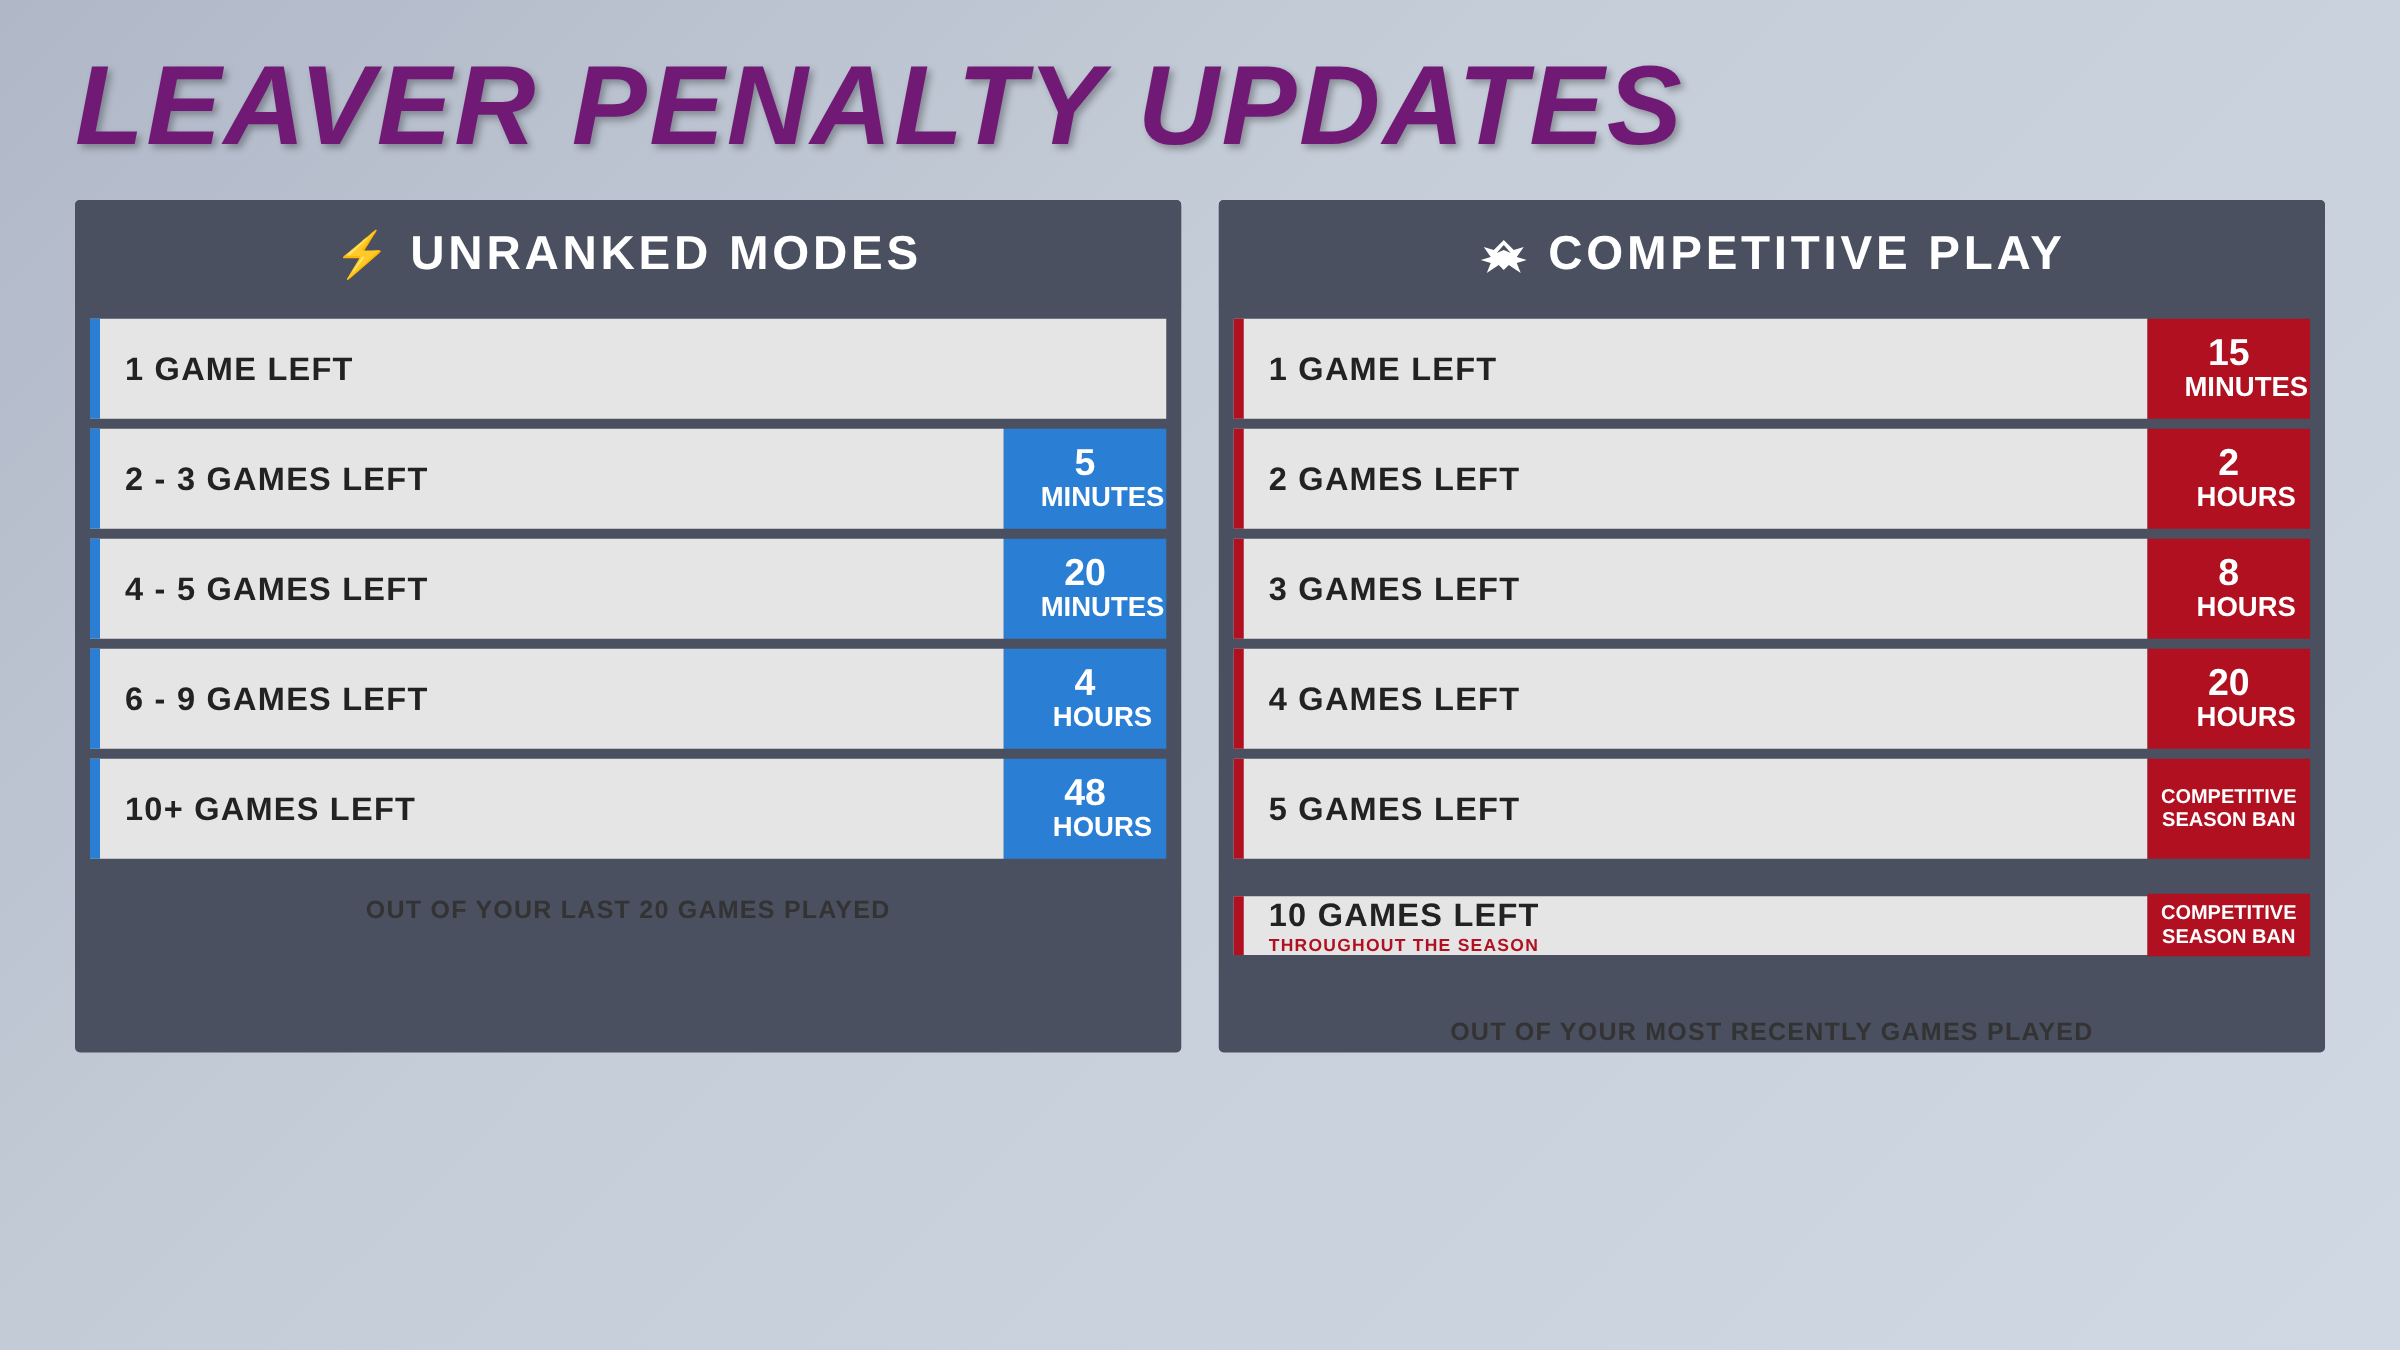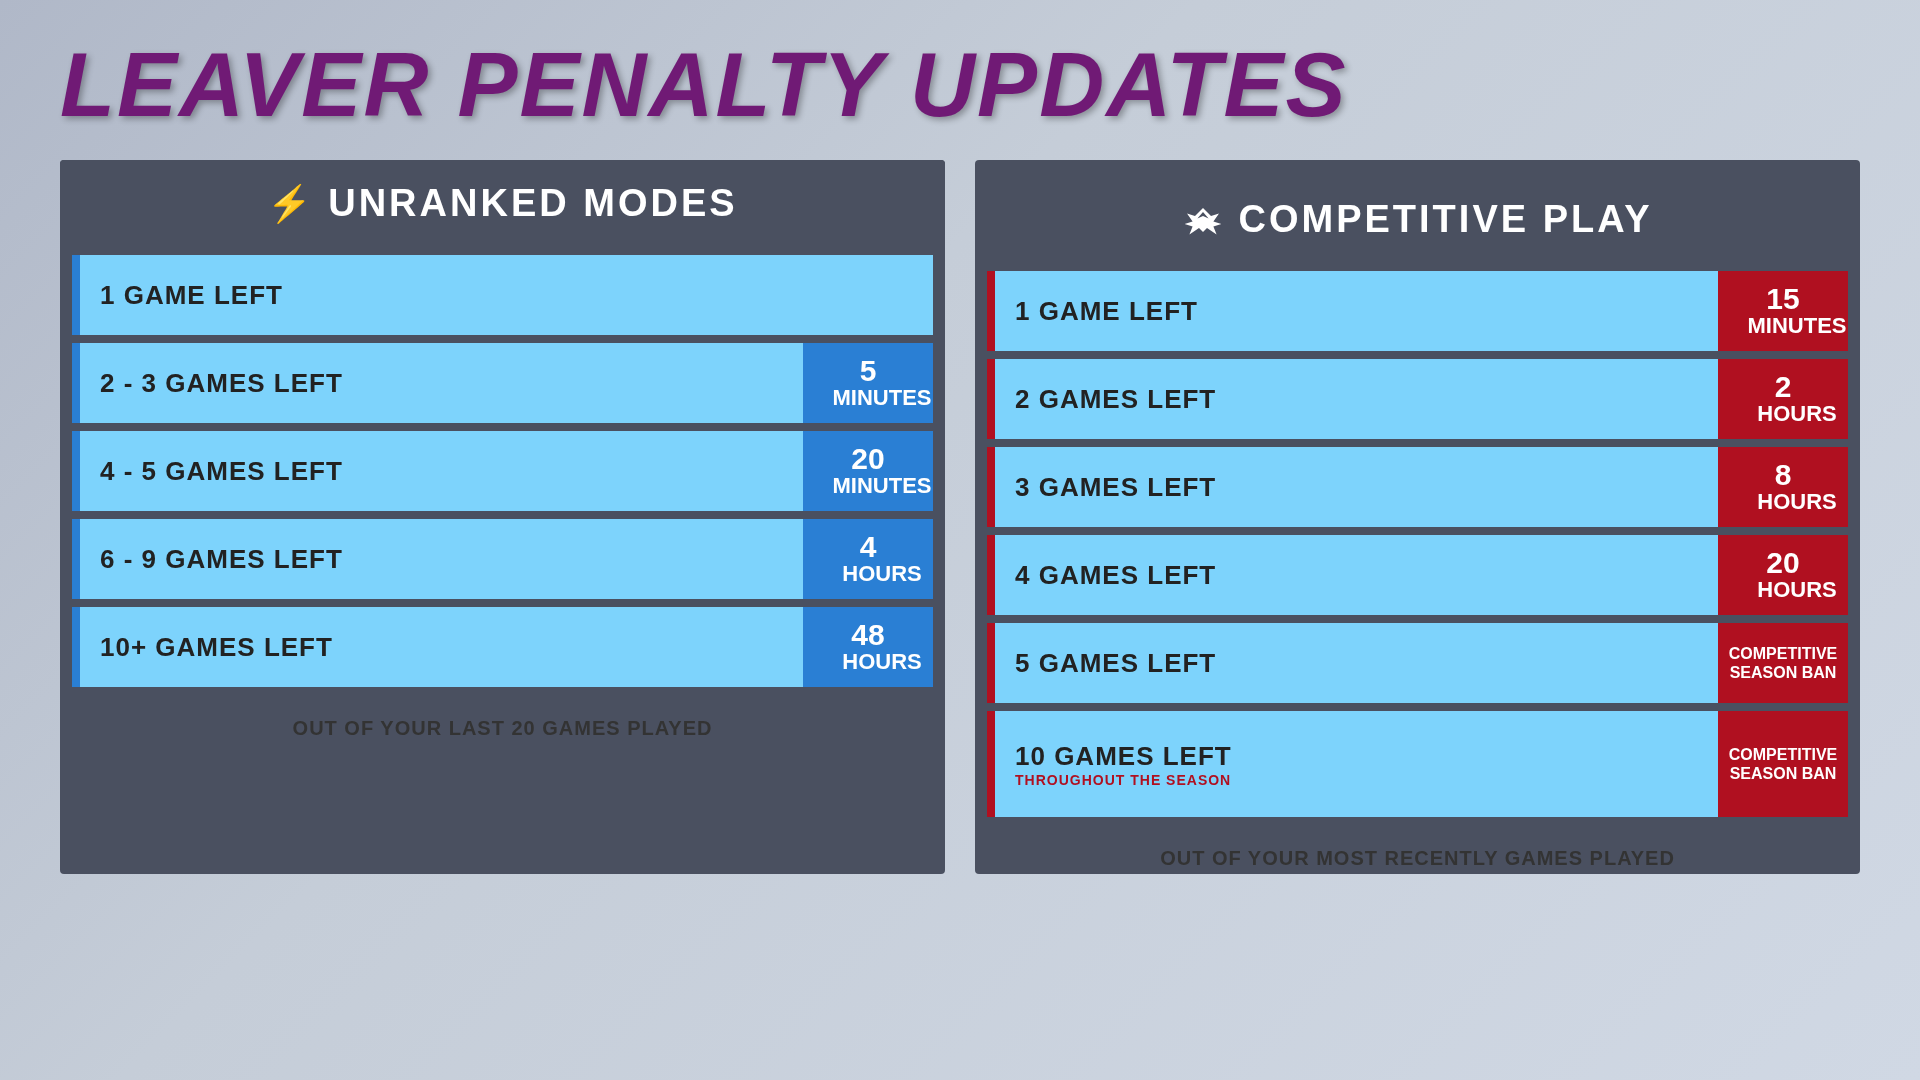--- a/index.html
+++ b/index.html
@@ -57,21 +57,20 @@
       padding: 22px 20px;
       gap: 16px;
     }
 
     .panel-unranked .panel-header {
       background: #4a5060;
     }
 
     .panel-competitive .panel-header {
       background: #4a5060;
-      margin-top: 16px;
     }
 
     .panel-header-icon {
       font-size: 36px;
       color: white;
     }
 
     .panel-header-title {
       font-size: 38px;
       font-weight: 900;
@@ -88,21 +87,21 @@
     }
 
     .row {
       display: flex;
       gap: 0;
       height: 80px;
     }
 
     .row-label {
       flex: 1;
-      background: #7dd3fc;
+      background: #e5e5e5;
       display: flex;
       flex-direction: column;
       justify-content: center;
       padding: 0 20px;
       border-left: 8px solid;
     }
 
     .panel-unranked .row-label {
       border-left-color: #2a7fd4;
     }
@@ -192,21 +191,22 @@
       height: 36px;
       position: relative;
     }
 
     .comp-icon svg {
       width: 100%;
       height: 100%;
     }
 
     .row-tall {
-      height: 106px;
+      height: 90px;
+      align-items: center;
     }
   </style>
 </head>
 <body>
 
 <h1 class="page-title">LEAVER PENALTY UPDATES</h1>
 
 <div class="panels-container">
 
   <div class="panel panel-unranked">

